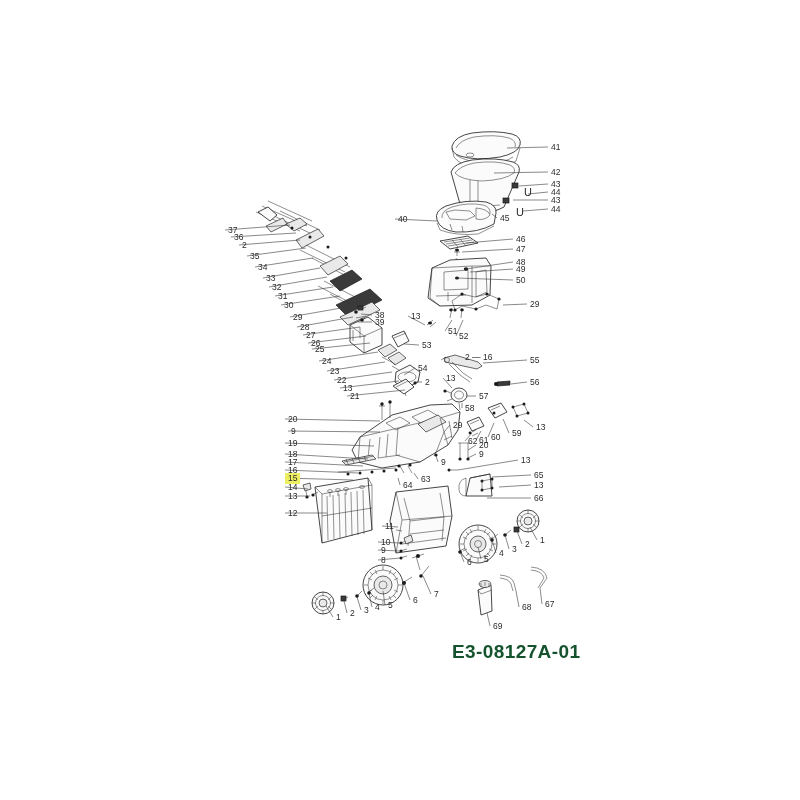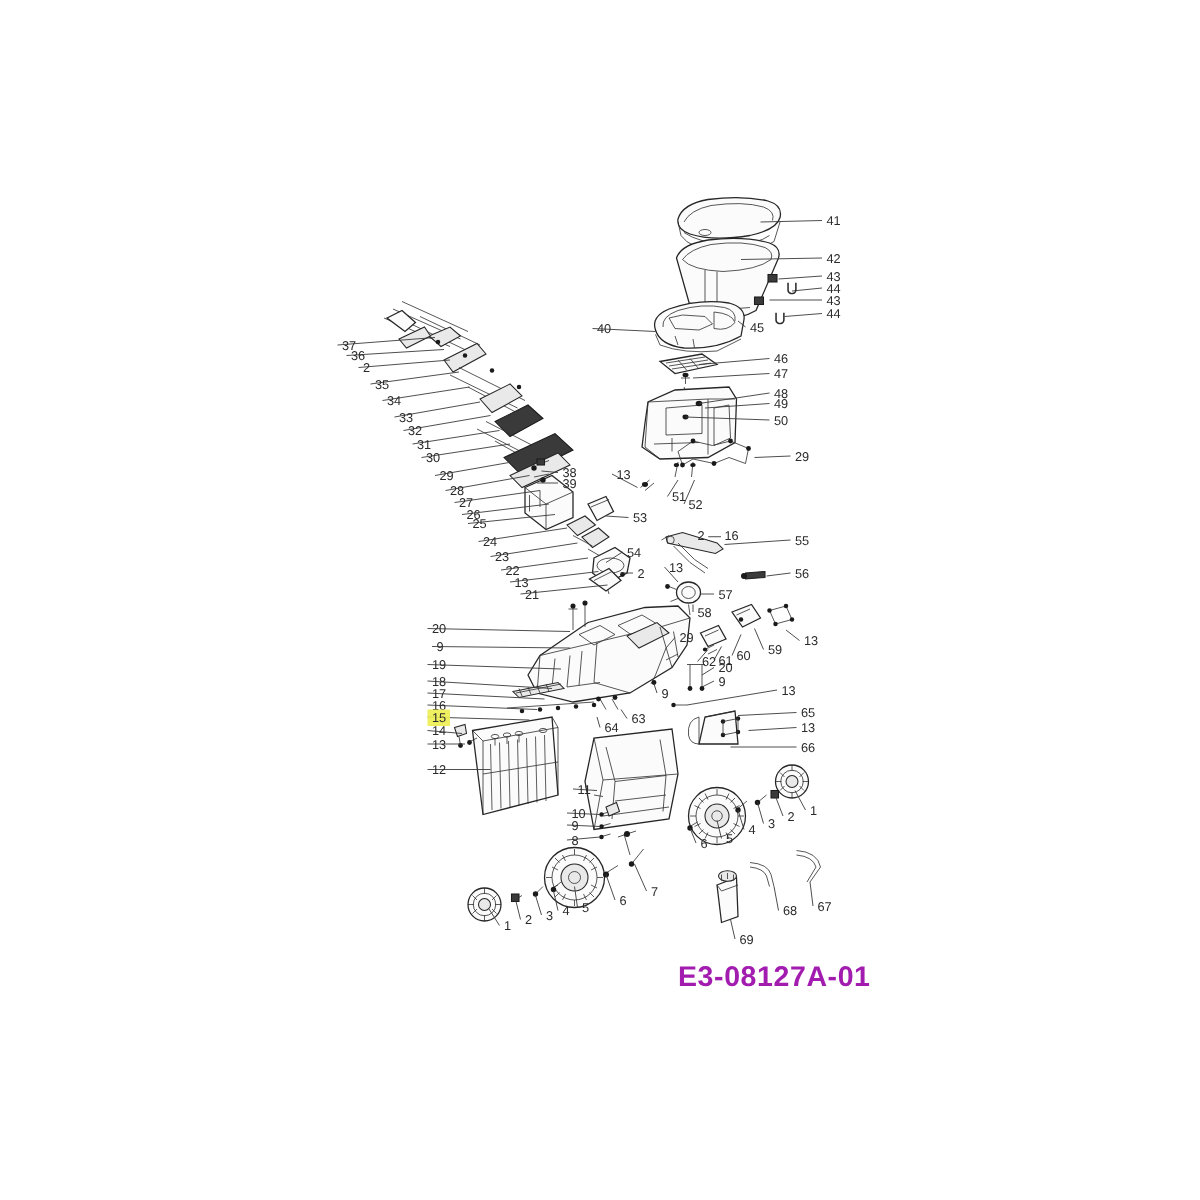--- a/index.html
+++ b/index.html
@@ -73,21 +73,21 @@
     stroke-width: 0.5;
     fill: none;
   }
   #partcode {
     position: absolute;
     left: 452px;
     top: 641px;
     font-family: "Liberation Sans", sans-serif;
     font-size: 19px;
     font-weight: 700;
-    color: #a21caf;
+    color: #14532d;
     letter-spacing: 0.4px;
     white-space: nowrap;
   }
   .uclip {
     font-family: "Liberation Sans", sans-serif;
     font-size: 11px;
     fill: #2b2b2b;
   }
 </style>
 </head>

